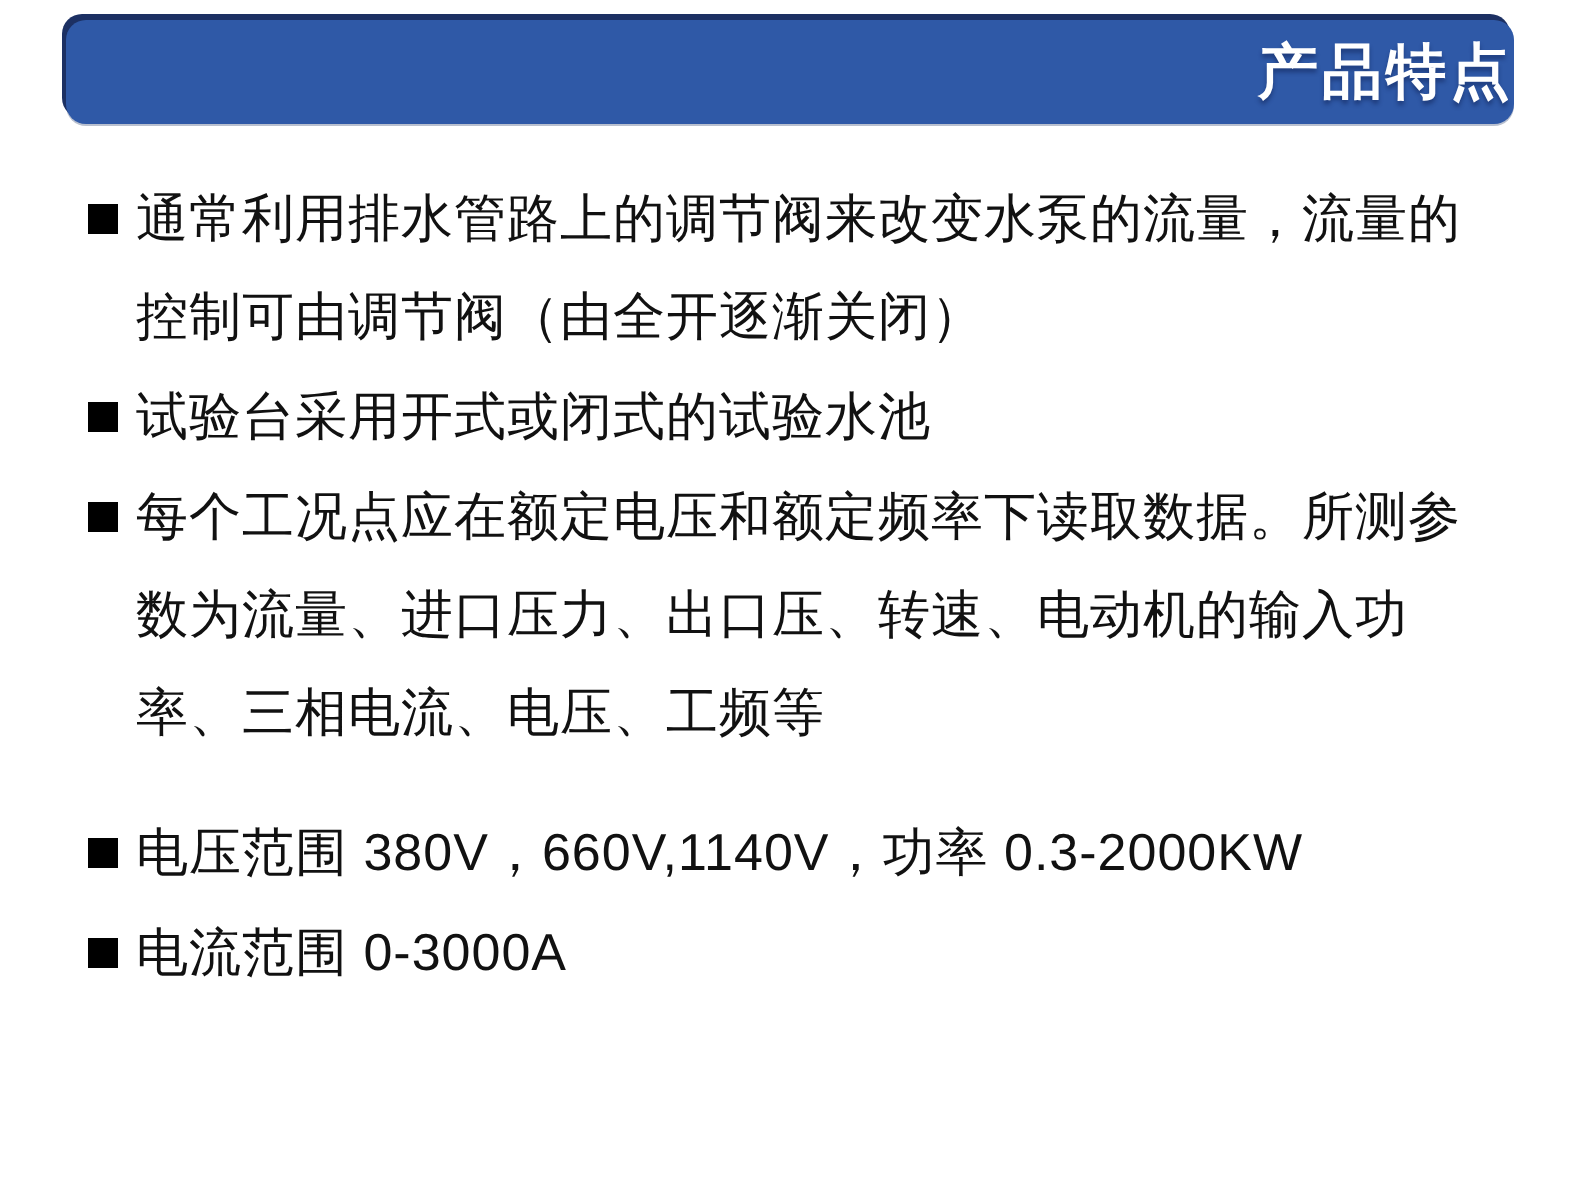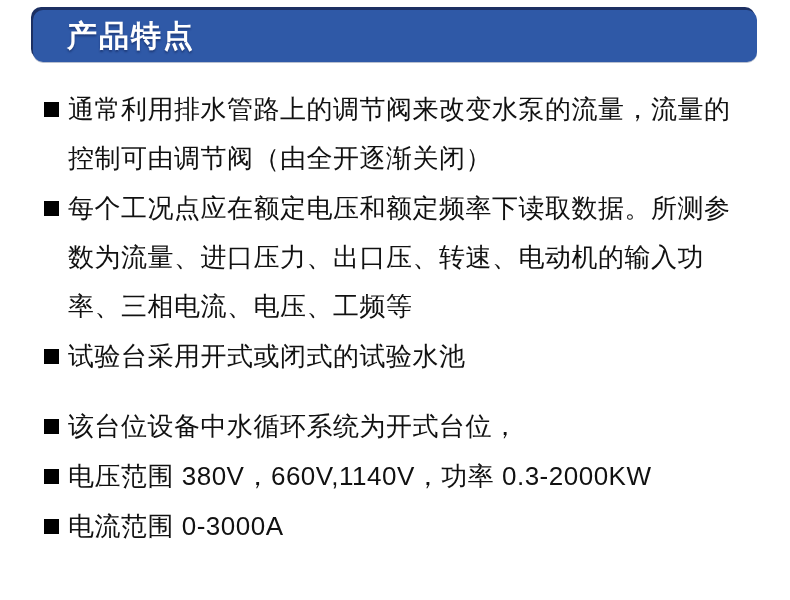--- a/index.html
+++ b/index.html
@@ -23,21 +23,21 @@
     box-sizing: border-box;
     margin: 0 33px;
     width: 724px;
     height: 52px;
     background: #2f59a7;
     border-radius: 10px;
     box-shadow: -2px -3px 0 0 #1c3063, 0 1px 0 0 #b9c0cf;
     display: flex;
     align-items: center;
   }
-  .banner-1 { margin-top: 10px; }
+  .banner-1 { margin-top: 10px; justify-content: flex-end; }
   .banner-2 { margin-top: 15px; }
   .banner-title {
     color: #ffffff;
     font-size: 30px;
     font-weight: bold;
     letter-spacing: 2px;
     padding-left: 34px;
     text-shadow: 0 2px 2px rgba(10, 25, 70, 0.45);
   }
   .bullet-list {
@@ -75,34 +75,30 @@
     <span class="banner-title">产品特点</span>
   </div>
 
   <div class="bullet-list list-1">
     <div class="bullet-item">
       <span class="bullet-square"></span>
       <span class="bullet-text">通常利用排水管路上的调节阀来改变水泵的流量，流量的控制可由调节阀（由全开逐渐关闭）</span>
     </div>
     <div class="bullet-item">
       <span class="bullet-square"></span>
-      <span class="bullet-text">每个工况点应在额定电压和额定频率下读取数据。所测参数为流量、进口压力、出口压、转速、电动机的输入功率、三相电流、电压、工频等</span>
+      <span class="bullet-text">试验台采用开式或闭式的试验水池</span>
     </div>
     <div class="bullet-item">
       <span class="bullet-square"></span>
-      <span class="bullet-text">试验台采用开式或闭式的试验水池</span>
+      <span class="bullet-text">每个工况点应在额定电压和额定频率下读取数据。所测参数为流量、进口压力、出口压、转速、电动机的输入功率、三相电流、电压、工频等</span>
     </div>
   </div>
 
 
   <div class="bullet-list list-2">
-    <div class="bullet-item">
-      <span class="bullet-square"></span>
-      <span class="bullet-text">该台位设备中水循环系统为开式台位，</span>
-    </div>
     <div class="bullet-item">
       <span class="bullet-square"></span>
       <span class="bullet-text">电压范围 380V，660V,1140V，功率 0.3-2000KW</span>
     </div>
     <div class="bullet-item">
       <span class="bullet-square"></span>
       <span class="bullet-text">电流范围 0-3000A</span>
     </div>
   </div>
 

